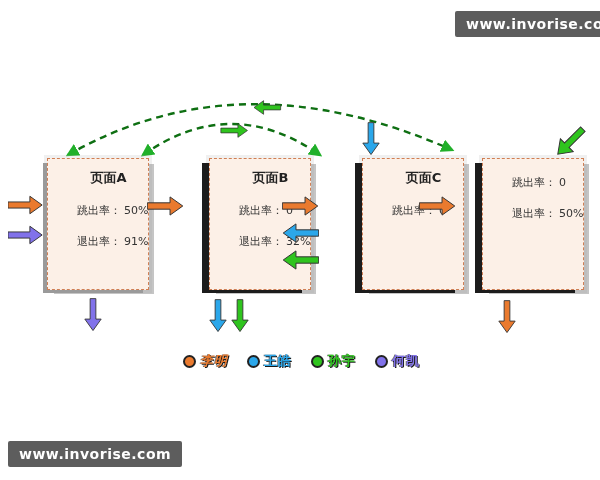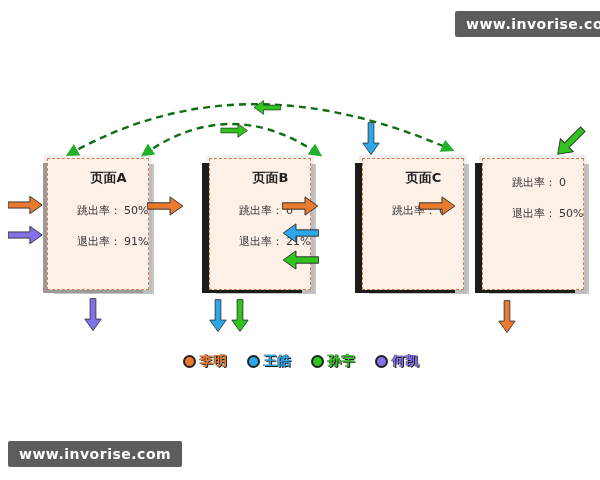--- a/index.html
+++ b/index.html
@@ -39,21 +39,21 @@
   
   #arc-layer{position:absolute;left:0;top:0;}
   .arc-path{fill:none;stroke:var(--arc_green);stroke-width:2.4;stroke-dasharray:7 5;}
 
   
   .legend{position:absolute;left:183px;top:352px;display:flex;gap:19px;align-items:center;}
   .legend-item{display:flex;align-items:center;gap:4px;}
   .legend-dot{width:9px;height:9px;border-radius:50%;border:2px solid #222;}
   .legend-label{font-size:13px;font-weight:700;letter-spacing:1px;
     text-shadow:1px 1px 0 #1a1a1a,-1px 0 0 rgba(0,0,0,.55);}
-  .dot-orange{background:var(--orange);} .txt-orange{color:var(--orange);}
+  .dot-orange{background:var(--orange);} .txt-orange{color:var(--orange);font-style:italic;}
   .dot-blue{background:var(--blue);}     .txt-blue{color:var(--blue);}
   .dot-green{background:var(--green);}   .txt-green{color:var(--green);}
   .dot-purple{background:var(--purple);} .txt-purple{color:var(--purple);font-family:Liberation Serif, serif;}
 </style>
 </head>
 <body>
 
 <div id="canvas">
 
   <svg id="arc-layer" width="600" height="480">
@@ -78,21 +78,21 @@
   </div>
 
   <div class="page-box gray-left" style="left:47px;">
     <div class="page-title">页面A</div>
     <div class="page-line"><span>跳出率：</span><span class="val">50%</span></div>
     <div class="page-line"><span>退出率：</span><span class="val">91%</span></div>
   </div>
   <div class="page-box dark-left" style="left:187px;">
     <div class="page-title">页面B</div>
     <div class="page-line"><span>跳出率：</span><span class="val">0</span></div>
-    <div class="page-line"><span>退出率：</span><span class="val">21%</span></div>
+    <div class="page-line"><span>退出率：</span><span class="val">32%</span></div>
   </div>
   <div class="page-box dark-left" style="left:340px;">
     <div class="page-title">页面C</div>
     <div class="page-line"><span>跳出率：</span><span class="val">0</span></div>
   </div>
   <div class="page-box dark-left" style="left:460px;">
     <div class="page-line"><span>跳出率：</span><span class="val">0</span></div>
     <div class="page-line"><span>退出率：</span><span class="val">50%</span></div>
   </div>
 

